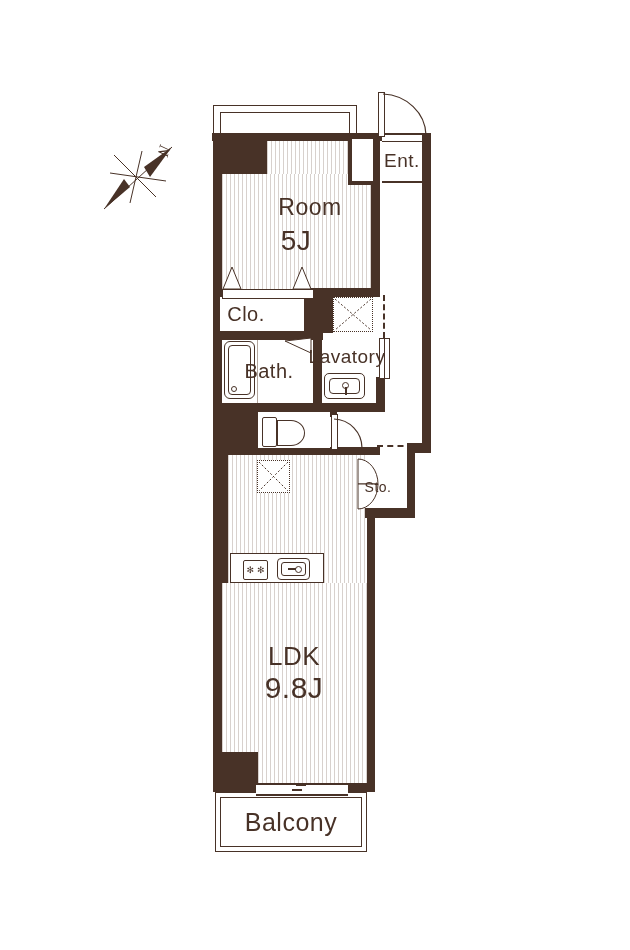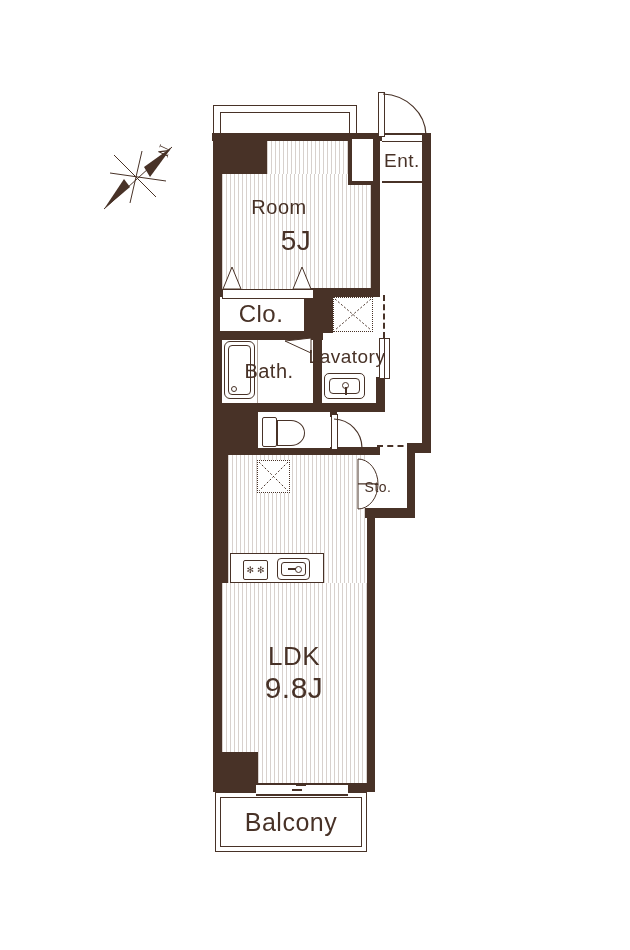--- a/index.html
+++ b/index.html
@@ -156,24 +156,24 @@
       <line x1="6" y1="74" x2="74" y2="12"></line>
       <line x1="16" y1="20" x2="58" y2="62"></line>
       <line x1="44" y1="16" x2="32" y2="68"></line>
       <line x1="12" y1="38" x2="68" y2="46"></line>
     </g>
     <polygon points="74,12 46,32 52,42" fill="var(--wall)"></polygon>
     <polygon points="6,74 32,52 26,44" fill="var(--wall)"></polygon>
     <text x="66" y="14" font-size="16" fill="var(--wall)" font-family="Liberation Serif, serif" font-style="italic" transform="rotate(105 66 10)">N</text>
   </svg>
 
-  <div class="label" style="left:279px;top:207px;font-size:20px">Room</div>
+  <div class="label" style="left:310px;top:207px;font-size:23px">Room</div>
   <div class="label" style="left:296px;top:241px;font-size:28px">5J</div>
   <div class="label" style="left:402px;top:161px;font-size:19px">Ent.</div>
-  <div class="label" style="left:261px;top:314px;font-size:24px">Clo.</div>
+  <div class="label" style="left:246px;top:314px;font-size:20px">Clo.</div>
   <div class="label" style="left:269px;top:371px;font-size:20px">Bath.</div>
   <div class="label" style="left:347px;top:357px;font-size:19px">Lavatory</div>
   <div class="label" style="left:378px;top:487px;font-size:14px">Sto.</div>
   <div class="label" style="left:294px;top:656px;font-size:26px">LDK</div>
   <div class="label" style="left:294px;top:688px;font-size:30px">9.8J</div>
   <div class="label" style="left:291px;top:822px;font-size:25px">Balcony</div>
 
 
 </div>
 

